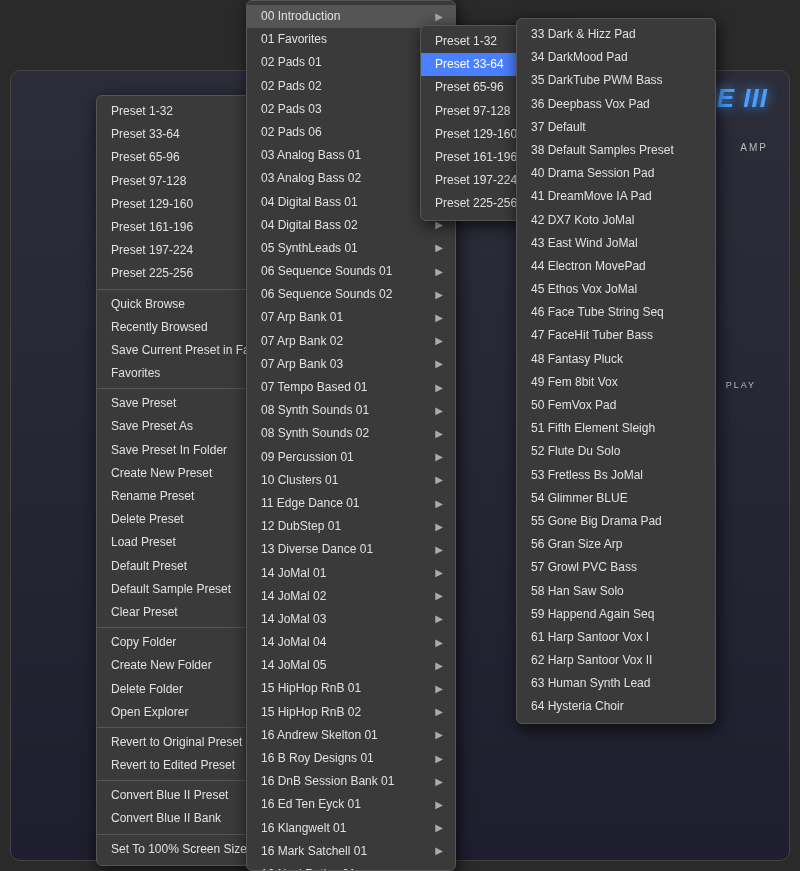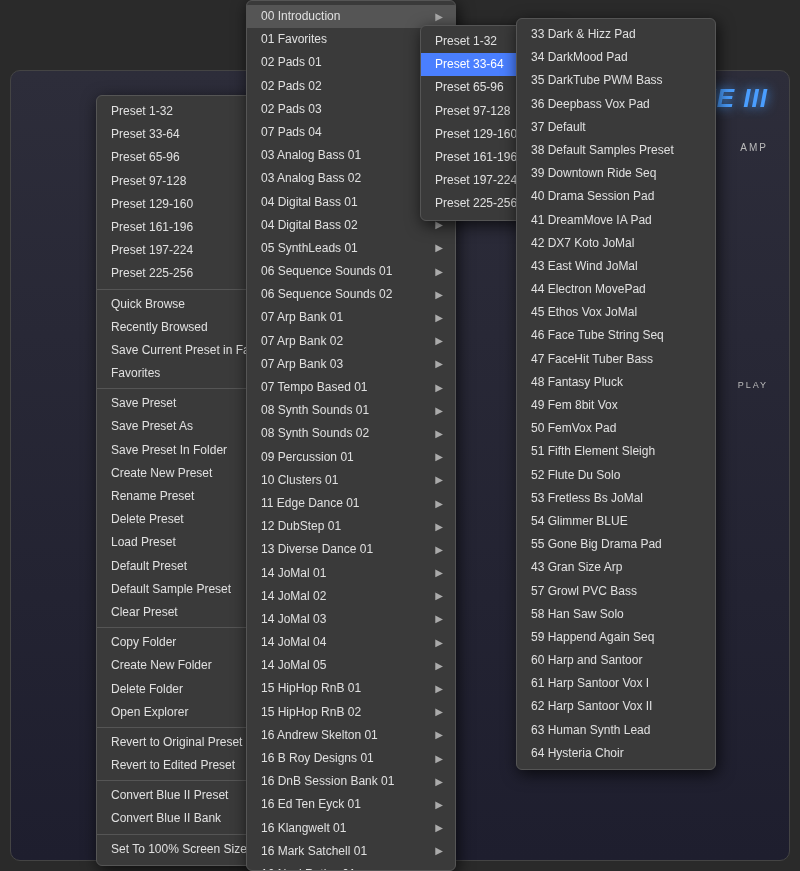--- a/index.html
+++ b/index.html
@@ -112,21 +112,21 @@
 <div class="synth-panel"></div>
 
 <div style="position:absolute; top:82px; right:32px; z-index:2;">
   <div style="color:#4a9eff; font-size:26px; font-weight:bold; font-style:italic; text-shadow:0 0 12px #4a9eff; letter-spacing:1px;">
     <span style="font-size:14px; vertical-align:super; color:#7ab;">ℜ</span><span>BLUE III</span>
   </div>
 </div>
 
 <div style="position:absolute; top:142px; right:32px; z-index:2; color:#bbb; font-size:10px; letter-spacing:2px;">AMP</div>
 
-<div style="position:absolute; top:380px; right:32px; z-index:2; color:#bbb; font-size:9px; letter-spacing:2px;">PLAY</div>
+<div style="position:absolute; top:380px; right:44px; z-index:2; color:#bbb; font-size:9px; letter-spacing:2px;">PLAY</div>
 
 <div class="context-menu menu1" style="top:95px;">
 
   <div class="menu-item has-sub">
       <span>Preset 1-32</span>
       <span class="arrow"></span>
     </div>
   <div class="menu-item has-sub">
       <span>Preset 33-64</span>
       <span class="arrow"></span>
@@ -250,21 +250,21 @@
     </div>
   <div class="menu-item has-sub">
       <span>02 Pads 02</span>
       <span class="arrow"></span>
     </div>
   <div class="menu-item has-sub">
       <span>02 Pads 03</span>
       <span class="arrow"></span>
     </div>
   <div class="menu-item has-sub">
-      <span>07 Pads 04</span>
+      <span>02 Pads 06</span>
       <span class="arrow"></span>
     </div>
   <div class="menu-item has-sub">
       <span>03 Analog Bass 01</span>
       <span class="arrow"></span>
     </div>
   <div class="menu-item has-sub">
       <span>03 Analog Bass 02</span>
       <span class="arrow"></span>
     </div>
@@ -426,39 +426,37 @@
     </div>
 </div>
 
 <div class="context-menu menu4" style="width:194px;">
   <div class="menu-item">33 Dark &amp; Hizz Pad</div>
   <div class="menu-item">34 DarkMood Pad</div>
   <div class="menu-item">35 DarkTube PWM Bass</div>
   <div class="menu-item">36 Deepbass Vox Pad</div>
   <div class="menu-item">37 Default</div>
   <div class="menu-item">38 Default Samples Preset</div>
-  <div class="menu-item">39 Downtown Ride Seq</div>
   <div class="menu-item">40 Drama Session Pad</div>
   <div class="menu-item">41 DreamMove IA Pad</div>
   <div class="menu-item">42 DX7 Koto JoMal</div>
   <div class="menu-item">43 East Wind JoMal</div>
   <div class="menu-item">44 Electron MovePad</div>
   <div class="menu-item">45 Ethos Vox JoMal</div>
   <div class="menu-item">46 Face Tube String Seq</div>
   <div class="menu-item">47 FaceHit Tuber Bass</div>
   <div class="menu-item">48 Fantasy Pluck</div>
   <div class="menu-item">49 Fem 8bit Vox</div>
   <div class="menu-item">50 FemVox Pad</div>
   <div class="menu-item">51 Fifth Element Sleigh</div>
   <div class="menu-item">52 Flute Du Solo</div>
   <div class="menu-item">53 Fretless Bs JoMal</div>
   <div class="menu-item">54 Glimmer BLUE</div>
   <div class="menu-item">55 Gone Big Drama Pad</div>
-  <div class="menu-item">43 Gran Size Arp</div>
+  <div class="menu-item">56 Gran Size Arp</div>
   <div class="menu-item">57 Growl PVC Bass</div>
   <div class="menu-item">58 Han Saw Solo</div>
   <div class="menu-item">59 Happend  Again Seq</div>
-  <div class="menu-item">60 Harp and Santoor</div>
   <div class="menu-item">61 Harp Santoor Vox I</div>
   <div class="menu-item">62 Harp Santoor Vox II</div>
   <div class="menu-item">63 Human Synth Lead</div>
   <div class="menu-item">64 Hysteria Choir</div>
 </div>
 
 </body></html>

